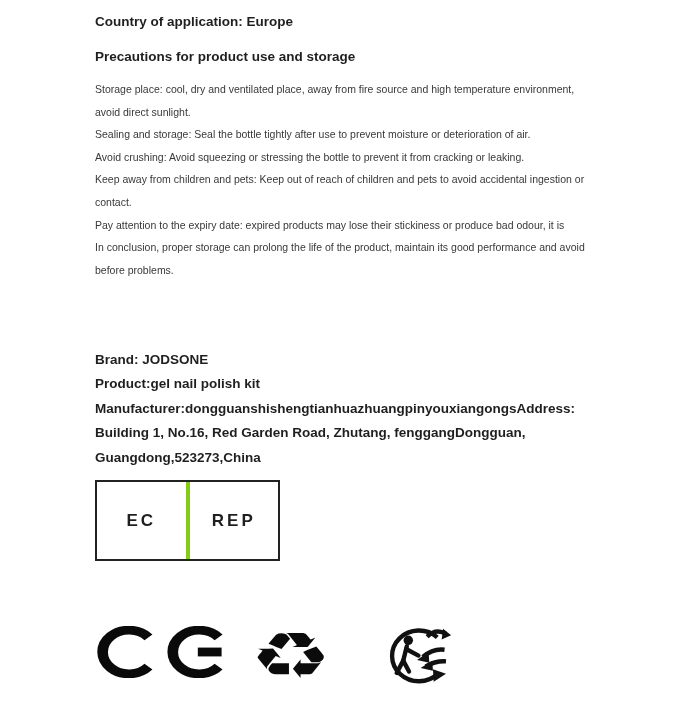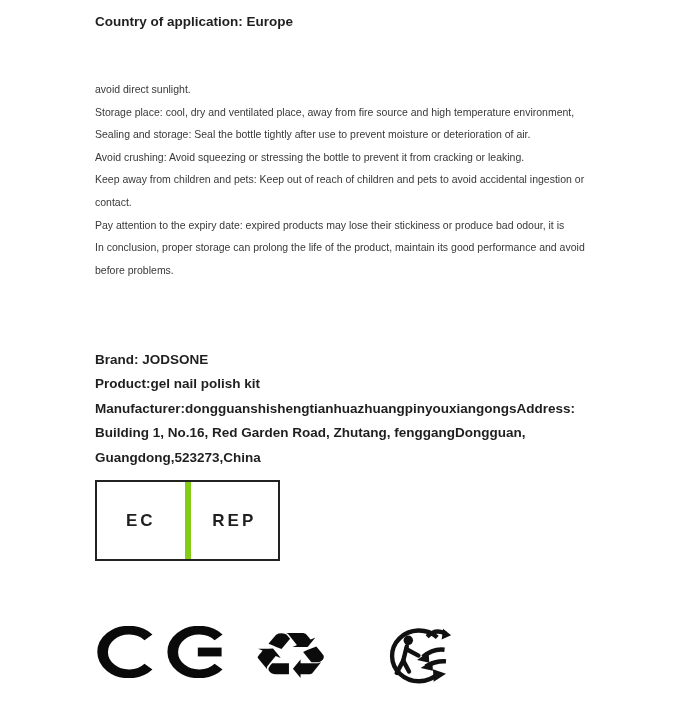--- a/index.html
+++ b/index.html
@@ -22,21 +22,21 @@
   }
   .brand-block .line { height:24.4px; line-height:24.4px; white-space:nowrap; }
   .ecrep-box {
     position:absolute; left:95px; top:480px; width:181px; height:77px;
     border:2px solid #222222; display:flex; background:#ffffff; box-sizing:content-box;
   }
   .ecrep-box .cell {
     flex:1; display:flex; align-items:center; justify-content:center;
     font-size:17px; font-weight:700; letter-spacing:3px; color:#1f1f1f;
   }
-  .ecrep-box .cell-ec { border-right:6px solid #84cc16; }
+  .ecrep-box .cell-ec { border-right:4px solid #84cc16; }
   .rep-block {
     position:absolute; left:329px; top:477px; font-size:13.5px; font-weight:700;
     color:#262626;
   }
   .rep-block .line { height:22.9px; line-height:22.9px; white-space:nowrap; }
   .icon-row-item { position:absolute; }
   #ce-mark { left:97px; top:626px; width:134px; height:52px; }
   #recycle-mark {
     left:250px; top:620px; width:100px; height:74px;
     font-family:"DejaVu Sans", sans-serif; font-size:64px; line-height:72px;
@@ -44,24 +44,25 @@
   }
   #triman-mark { left:380px; top:628px; width:74px; height:58px; }
 </style>
 </head>
 <body>
 
 <div class="page">
 
   <div id="heading-country" class="heading">Country of application: Europe</div>
 
+  <div id="heading-precautions" class="heading">Precautions for product use and storage</div>
 
   <div class="body-lines">
+    <div class="line">Storage place: cool, dry and ventilated place, away from fire source and high temperature environment,</div>
     <div class="line">avoid direct sunlight.</div>
-    <div class="line">Storage place: cool, dry and ventilated place, away from fire source and high temperature environment,</div>
     <div class="line">Sealing and storage: Seal the bottle tightly after use to prevent moisture or deterioration of air.</div>
     <div class="line">Avoid crushing: Avoid squeezing or stressing the bottle to prevent it from cracking or leaking.</div>
     <div class="line">Keep away from children and pets: Keep out of reach of children and pets to avoid accidental ingestion or</div>
     <div class="line">contact.</div>
     <div class="line">Pay attention to the expiry date: expired products may lose their stickiness or produce bad odour, it is</div>
     <div class="line">In conclusion, proper storage can prolong the life of the product, maintain its good performance and avoid</div>
     <div class="line">before problems.</div>
   </div>
 
   <div class="brand-block">

